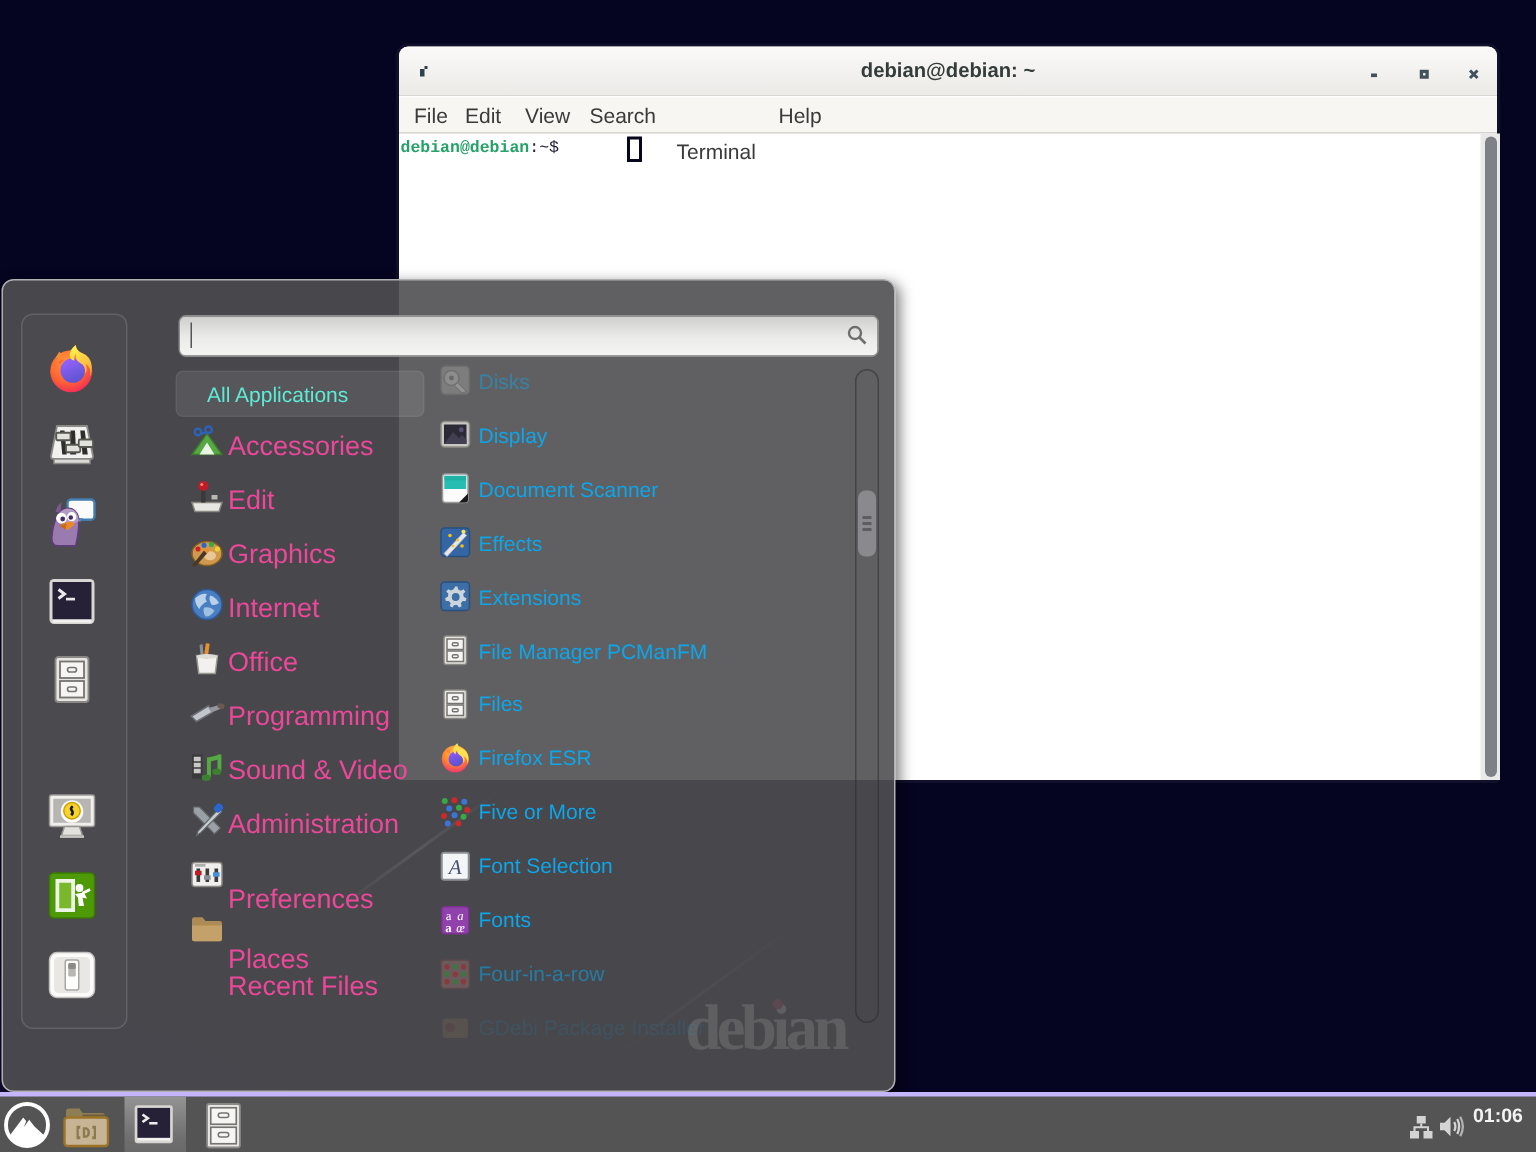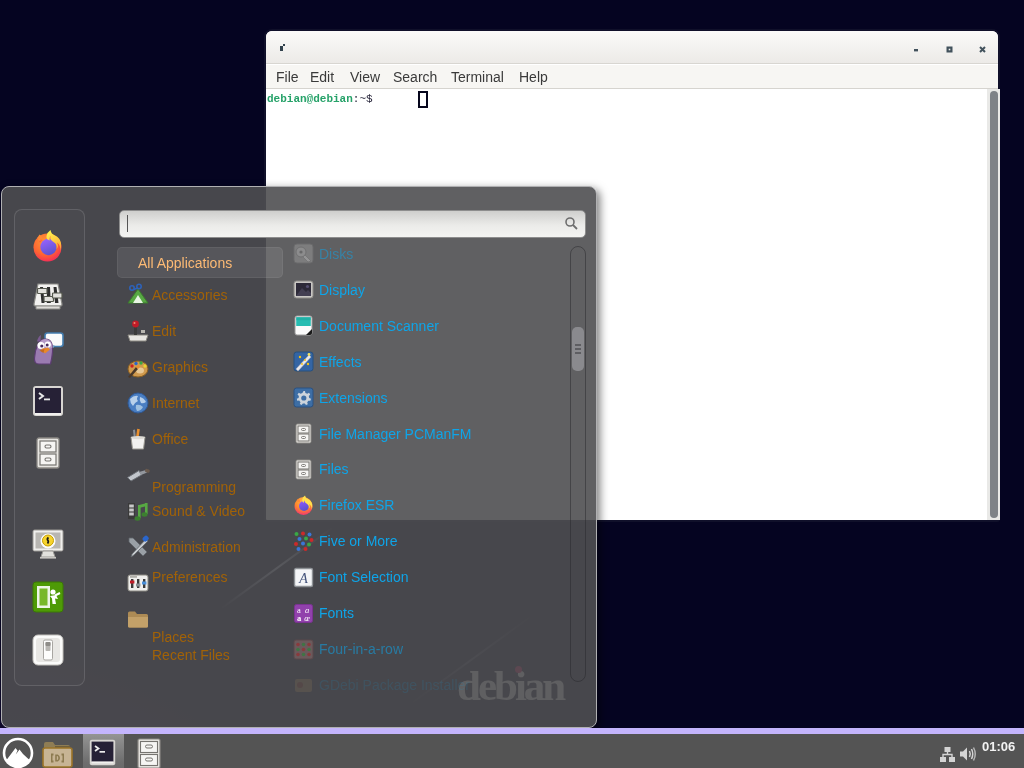--- a/index.html
+++ b/index.html
@@ -35,65 +35,66 @@
     border:1.5px solid #b0b0b2; border-radius:8px;
     box-shadow: 3px 3px 9px rgba(0,0,0,0.5); color:#f0f0f0; }
   #favbox { left:12px; top:22px; width:71px; height:477px; border:1px solid rgba(255,255,255,0.13);
     border-radius:8px; background:rgba(255,255,255,0.02); }
   .fav { left:29px; width:34px; height:34px; }
   #search { left:117px; top:23px; width:467px; height:28px; border:1px solid #8e8e8e; border-radius:5px;
     background:linear-gradient(#cfcfcd, #ebebe9 55%, #f4f4f2); }
   #scur { left:125px; top:28px; width:1px; height:17px; background:#555; }
   #allapps { left:115px; top:60px; width:166px; height:31px; background:rgba(255,255,255,0.085);
     border-radius:5px; border:1px solid rgba(255,255,255,0.06); }
-  #allapps div { position:absolute; left:20px; top:7px; font-size:14px; color:#fdba74; }
+  #allapps div { position:absolute; left:20px; top:7px; font-size:14px; color:#5eead4; }
   .cat { position:absolute; left:124px; width:24px; height:24px; }
-  .catt { position:absolute; left:150px; font-size:14px; color:#a16207; }
+  .catt { position:absolute; left:150px; font-size:18px; color:#ec4899; }
   .app { position:absolute; left:291px; width:21px; height:21px; }
   .appt { position:absolute; left:317px; font-size:14px; color:#0ea5e9; }
   .dim { opacity:0.5; }
   .dim2 { opacity:0.12; }
   #mtrough { left:568px; top:59px; width:16px; height:436px; border:1px solid rgba(40,40,44,0.5); border-radius:8px; }
   #mthumb { left:570px; top:140px; width:12px; height:44px; background:#8a8a8e; border-radius:5px; }
   #mthumb i { position:absolute; left:3px; width:6px; height:1.5px; background:#5e5e62; }
   
   #bar { left:0; top:728px; width:1024px; height:40px;
-    background:#545454; border-top:6px solid #c4b5fd; }
+    background:#545454; border-top:3px solid #c4b5fd; }
   #termbtn { left:83px; top:0; width:41px; height:40px; background:linear-gradient(#949494,#6e6e6e 70%,#686868); }
   #clock { left:982px; top:5px; font-size:13px; font-weight:bold; color:#f2f2f2; }
 </style>
 </head>
 <body>
   <div id="wall" class="abs">
     <div class="abs streak" style="left:276px; top:498px; width:2px; height:140px; transform:rotate(54deg);"></div>
     <div class="abs streak" style="left:470px; top:580px; width:2px; height:160px; transform:rotate(54deg); opacity:0.3;"></div>
     <div id="wmark" class="abs">debian</div>
     <div id="wdot" class="abs"></div>
   </div>
 
   <div id="term" class="abs">
     <div id="ttl" class="abs"></div>
     <div id="ticon" class="abs"></div>
     <div id="ticon2" class="abs"></div>
+    <div id="ttxt" class="abs">debian@debian: ~</div>
     <svg class="abs wbtn" style="left:647px; top:17px;" width="6" height="4" viewBox="0 0 6 4">
       <rect x="1" y="1" width="4" height="2.4" fill="#42525c"></rect>
     </svg>
     <svg class="abs wbtn" style="left:680px; top:15px;" width="7" height="7" viewBox="0 0 7 7">
       <rect x="0.5" y="0.5" width="6" height="6" fill="#42525c"></rect>
       <rect x="2.7" y="2.7" width="1.6" height="1.6" fill="#f4f4f2"></rect>
     </svg>
     <svg class="abs wbtn" style="left:713px; top:15px;" width="7" height="7" viewBox="0 0 7 7">
       <path d="M1 1 L6 6 M6 1 L1 6" stroke="#42525c" stroke-width="2"></path>
     </svg>
     <div id="tmenu" class="abs"></div>
     <span class="mi" style="left:10px;">File</span>
     <span class="mi" style="left:44px;">Edit</span>
     <span class="mi" style="left:84px;">View</span>
     <span class="mi" style="left:127px;">Search</span>
-    <span class="mi" style="left:185px;">Terminal</span>
+    <span class="mi" style="left:185px;margin-top:24px;">Terminal</span>
     <span class="mi" style="left:253px;">Help</span>
     <div id="prompt" class="abs"><b>debian@debian</b><span>:~$</span></div>
     <div id="cursor" class="abs"></div>
     <div id="tsb" class="abs"></div>
     <div id="tsbthumb" class="abs"></div>
   </div>
 
   <div id="menu" class="abs">
     <div id="favbox" class="abs"></div>
 
@@ -232,21 +233,21 @@
         <rect x="10.5" y="2" width="2.6" height="10" fill="#e89030" transform="rotate(8 12 7)"></rect>
         <path d="M7 3 L9 2.4 L9.8 10 L7.8 10.4 Z" fill="#8a8f96"></path>
         <ellipse cx="12" cy="10.6" rx="7" ry="1.6" fill="#dddbd6"></ellipse>
       </svg>
       <span class="catt" style="top:244px;">Office</span>
       <svg class="cat" style="top:276px;" viewBox="0 0 24 24">
         <path d="M1.5 14.5 L13 7.5 L15.5 12 L5 18 Z" fill="#c2c6cc" stroke="#6a6e74" stroke-width="1"></path>
         <path d="M13 9 L20 7 L21.2 9.5 L15 12 Z" fill="#93979d"></path>
         <rect x="19" y="6" width="4.6" height="3.4" rx="1.4" fill="#6a5a4e" transform="rotate(16 21 8)"></rect>
       </svg>
-      <span class="catt" style="top:280px;margin-top:12px;">Programming</span>
+      <span class="catt" style="top:280px;">Programming</span>
       <svg class="cat" style="top:312px;" viewBox="0 0 24 24">
         <rect x="2" y="4" width="7" height="16" fill="#3a3a3a"></rect>
         <rect x="3.2" y="5.5" width="4.6" height="3" fill="#c8c8c8"></rect>
         <rect x="3.2" y="9.5" width="4.6" height="3" fill="#c8c8c8"></rect>
         <rect x="3.2" y="13.5" width="4.6" height="3" fill="#c8c8c8"></rect>
         <path d="M13 6 L21 4 L21 7 L13 9 Z" fill="#57a843"></path>
         <rect x="12" y="6" width="2.6" height="13" fill="#57a843"></rect>
         <rect x="19" y="4" width="2.6" height="11" fill="#57a843"></rect>
         <ellipse cx="11.5" cy="19.5" rx="3" ry="2.2" fill="#3c8030"></ellipse>
         <ellipse cx="18.5" cy="15.5" rx="3" ry="2.2" fill="#3c8030"></ellipse>
@@ -261,21 +262,21 @@
       <svg class="cat" style="top:384px;" viewBox="0 0 24 24">
         <rect x="2" y="4" width="20" height="16" rx="2" fill="#f0efed" stroke="#8a8880" stroke-width="1"></rect>
         <rect x="5" y="8" width="2.4" height="9" fill="#3a3a3a"></rect>
         <rect x="4" y="9.5" width="4.4" height="3" fill="#c01c28"></rect>
         <rect x="11" y="8" width="2.4" height="9" fill="#3a3a3a"></rect>
         <rect x="10" y="12.5" width="4.4" height="3" fill="#8a8e94"></rect>
         <rect x="17" y="8" width="2.4" height="9" fill="#3a3a3a"></rect>
         <rect x="16" y="10.5" width="4.4" height="3" fill="#4a90d9"></rect>
         <rect x="4" y="5" width="7" height="1.8" fill="#b0aea8"></rect>
       </svg>
-      <span class="catt" style="top:382px;">Preferences</span>
+      <span class="catt" style="top:402px;">Preferences</span>
       <svg class="cat" style="top:420px;" viewBox="0 0 24 24">
         <path d="M2 6 Q2 4.5 3.5 4.5 L9 4.5 L11 7 L20.5 7 Q22 7 22 8.5 L22 19 Q22 20.5 20.5 20.5 L3.5 20.5 Q2 20.5 2 19 Z" fill="#ad8b55"></path>
         <path d="M2 10 L22 10 L22 19 Q22 20.5 20.5 20.5 L3.5 20.5 Q2 20.5 2 19 Z" fill="#c3a169"></path>
       </svg>
       <span class="catt" style="top:442px;">Places</span>
       <span class="catt" style="top:460px;">Recent Files</span>
     </div>
     <div id="apps">
       <svg class="app dim" style="top:56px;" viewBox="0 0 21 21">
         <rect x="1" y="1" width="19" height="19" rx="3" fill="#9a9a9a" stroke="#777" stroke-width="1"></rect>

